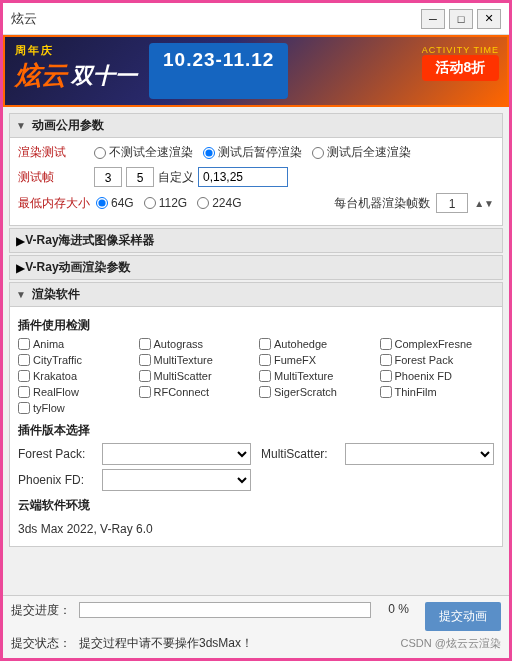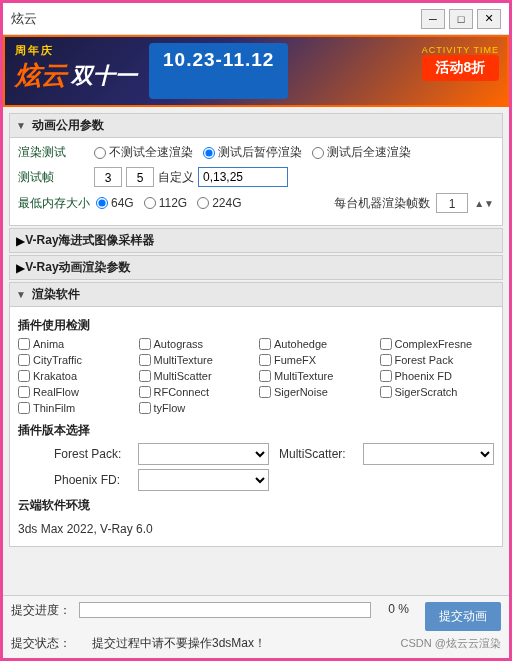--- a/index.html
+++ b/index.html
@@ -112,21 +112,21 @@
       padding: 6px 8px;
     }
     .form-row {
       display: flex;
       align-items: center;
       margin-bottom: 6px;
       gap: 6px;
     }
     .form-label {
       min-width: 70px;
-      color: #14532d;
+      color: #b91c1c;
       font-size: 12px;
     }
     .radio-group {
       display: flex;
       align-items: center;
       gap: 10px;
     }
     .radio-item {
       display: flex;
       align-items: center;
@@ -203,21 +203,20 @@
       font-weight: bold;
       color: #222;
       margin-bottom: 4px;
       margin-top: 4px;
     }
     .plugin-version-grid {
       display: grid;
       grid-template-columns: 1fr 1fr;
       gap: 4px 10px;
       margin-bottom: 6px;
-      margin-left: 36px;
     }
     .plugin-version-row {
       display: flex;
       align-items: center;
       gap: 4px;
     }
     .plugin-version-label {
       font-size: 12px;
       color: #333;
       min-width: 80px;
@@ -281,21 +280,21 @@
       color: #fff;
       border: none;
       padding: 6px 14px;
       font-size: 12px;
       cursor: pointer;
       border-radius: 2px;
     }
     .status-row {
       display: flex;
       align-items: center;
-      gap: 21px;
+      gap: 8px;
     }
     .status-label {
       font-size: 12px;
       color: #333;
       min-width: 55px;
     }
     .status-text {
       font-size: 12px;
       color: #333;
     }
@@ -487,24 +486,20 @@
           <label class="checkbox-item">
             <input type="checkbox" style="">
             <span>RealFlow</span>
           </label>
           <label class="checkbox-item">
             <input type="checkbox" style="">
             <span>RFConnect</span>
           </label>
           <label class="checkbox-item">
             <input type="checkbox" style="">
-            <span>SigerNoise</span>
-          </label>
-          <label class="checkbox-item">
-            <input type="checkbox" style="">
             <span>SigerScratch</span>
           </label>
           <label class="checkbox-item">
             <input type="checkbox" style="">
             <span>ThinFilm</span>
           </label>
           <label class="checkbox-item">
             <input type="checkbox" style="">
             <span>tyFlow</span>
           </label>

